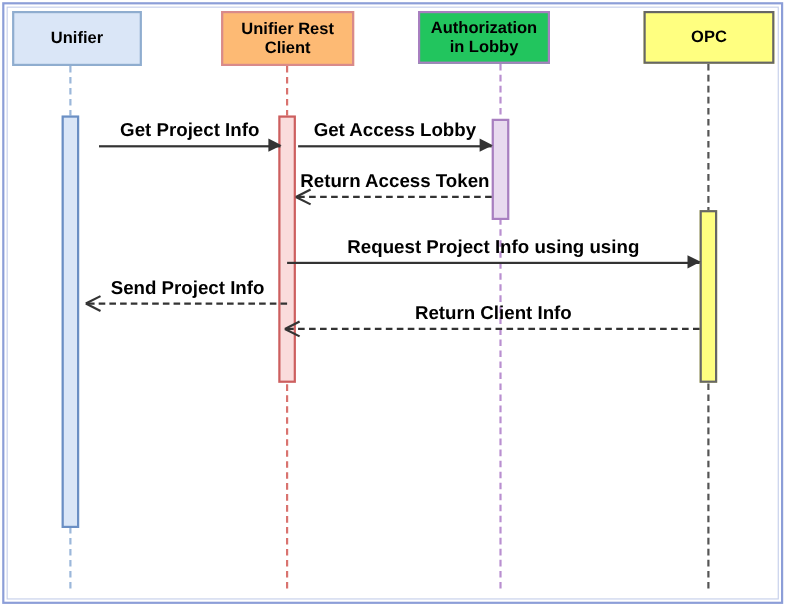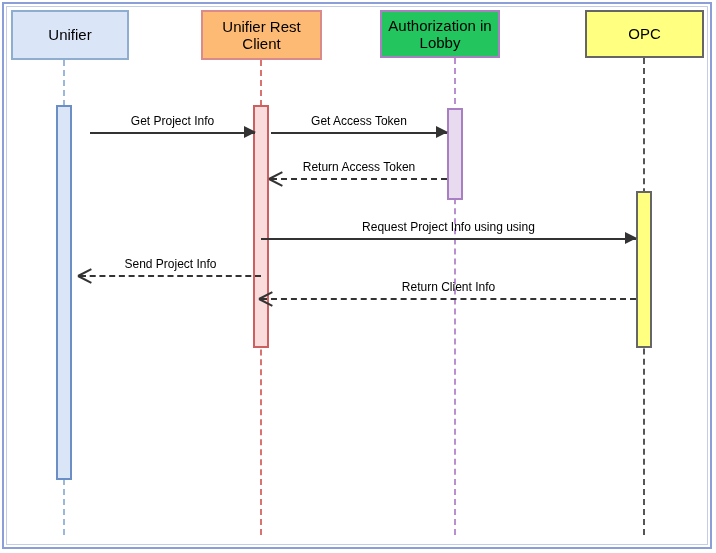--- a/index.html
+++ b/index.html
@@ -9,20 +9,21 @@
   }
   body {
     font-family: "Liberation Sans", sans-serif;
   }
   #canvas {
     position: relative;
     width: 716px;
     height: 553px;
     background: #ffffff;
     overflow: hidden;
+    font-weight: bold;
   }
   
   .frame-outer {
     position: absolute;
     left: 2px; top: 2px;
     width: 710px; height: 547px;
     border: 2px solid #8c9ed8;
     box-sizing: border-box;
     background: transparent;
   }
@@ -84,21 +85,21 @@
   }
   .msg-line.dashed {
     border-top-style: dashed;
     border-top-width: 2px;
   }
   .msg-label {
     position: absolute;
     bottom: 5px;
     width: 100%;
     text-align: center;
-    font-size: 12px;
+    font-size: 17px;
     color: #000000;
     white-space: nowrap;
     line-height: 1;
   }
   
   .head-solid-right {
     position: absolute;
     right: -1px;
     top: -6px;
     width: 0; height: 0;
@@ -156,21 +157,21 @@
         <span>OPC</span>
       </div>
       <div class="message" style="left: 90px; top: 132px; width: 165px;">
         <div class="msg-line"></div>
         <div class="head-solid-right"></div>
         <div class="msg-label">Get Project Info</div>
       </div>
       <div class="message" style="left: 271px; top: 132px; width: 176px;">
         <div class="msg-line"></div>
         <div class="head-solid-right"></div>
-        <div class="msg-label">Get Access Token</div>
+        <div class="msg-label">Get Access Lobby</div>
       </div>
       <div class="message" style="left: 271px; top: 178px; width: 176px;">
         <div class="msg-line dashed"></div>
         <div class="head-open-left"></div>
         <div class="msg-label">Return Access Token</div>
       </div>
       <div class="message" style="left: 261px; top: 238px; width: 375px;">
         <div class="msg-line"></div>
         <div class="head-solid-right"></div>
         <div class="msg-label">Request Project Info using using</div>

